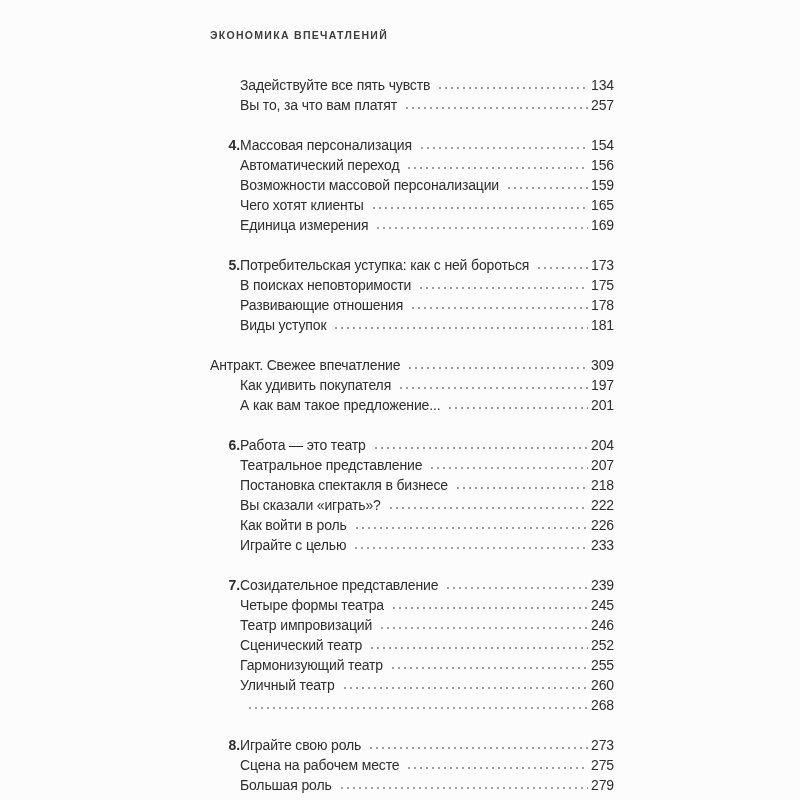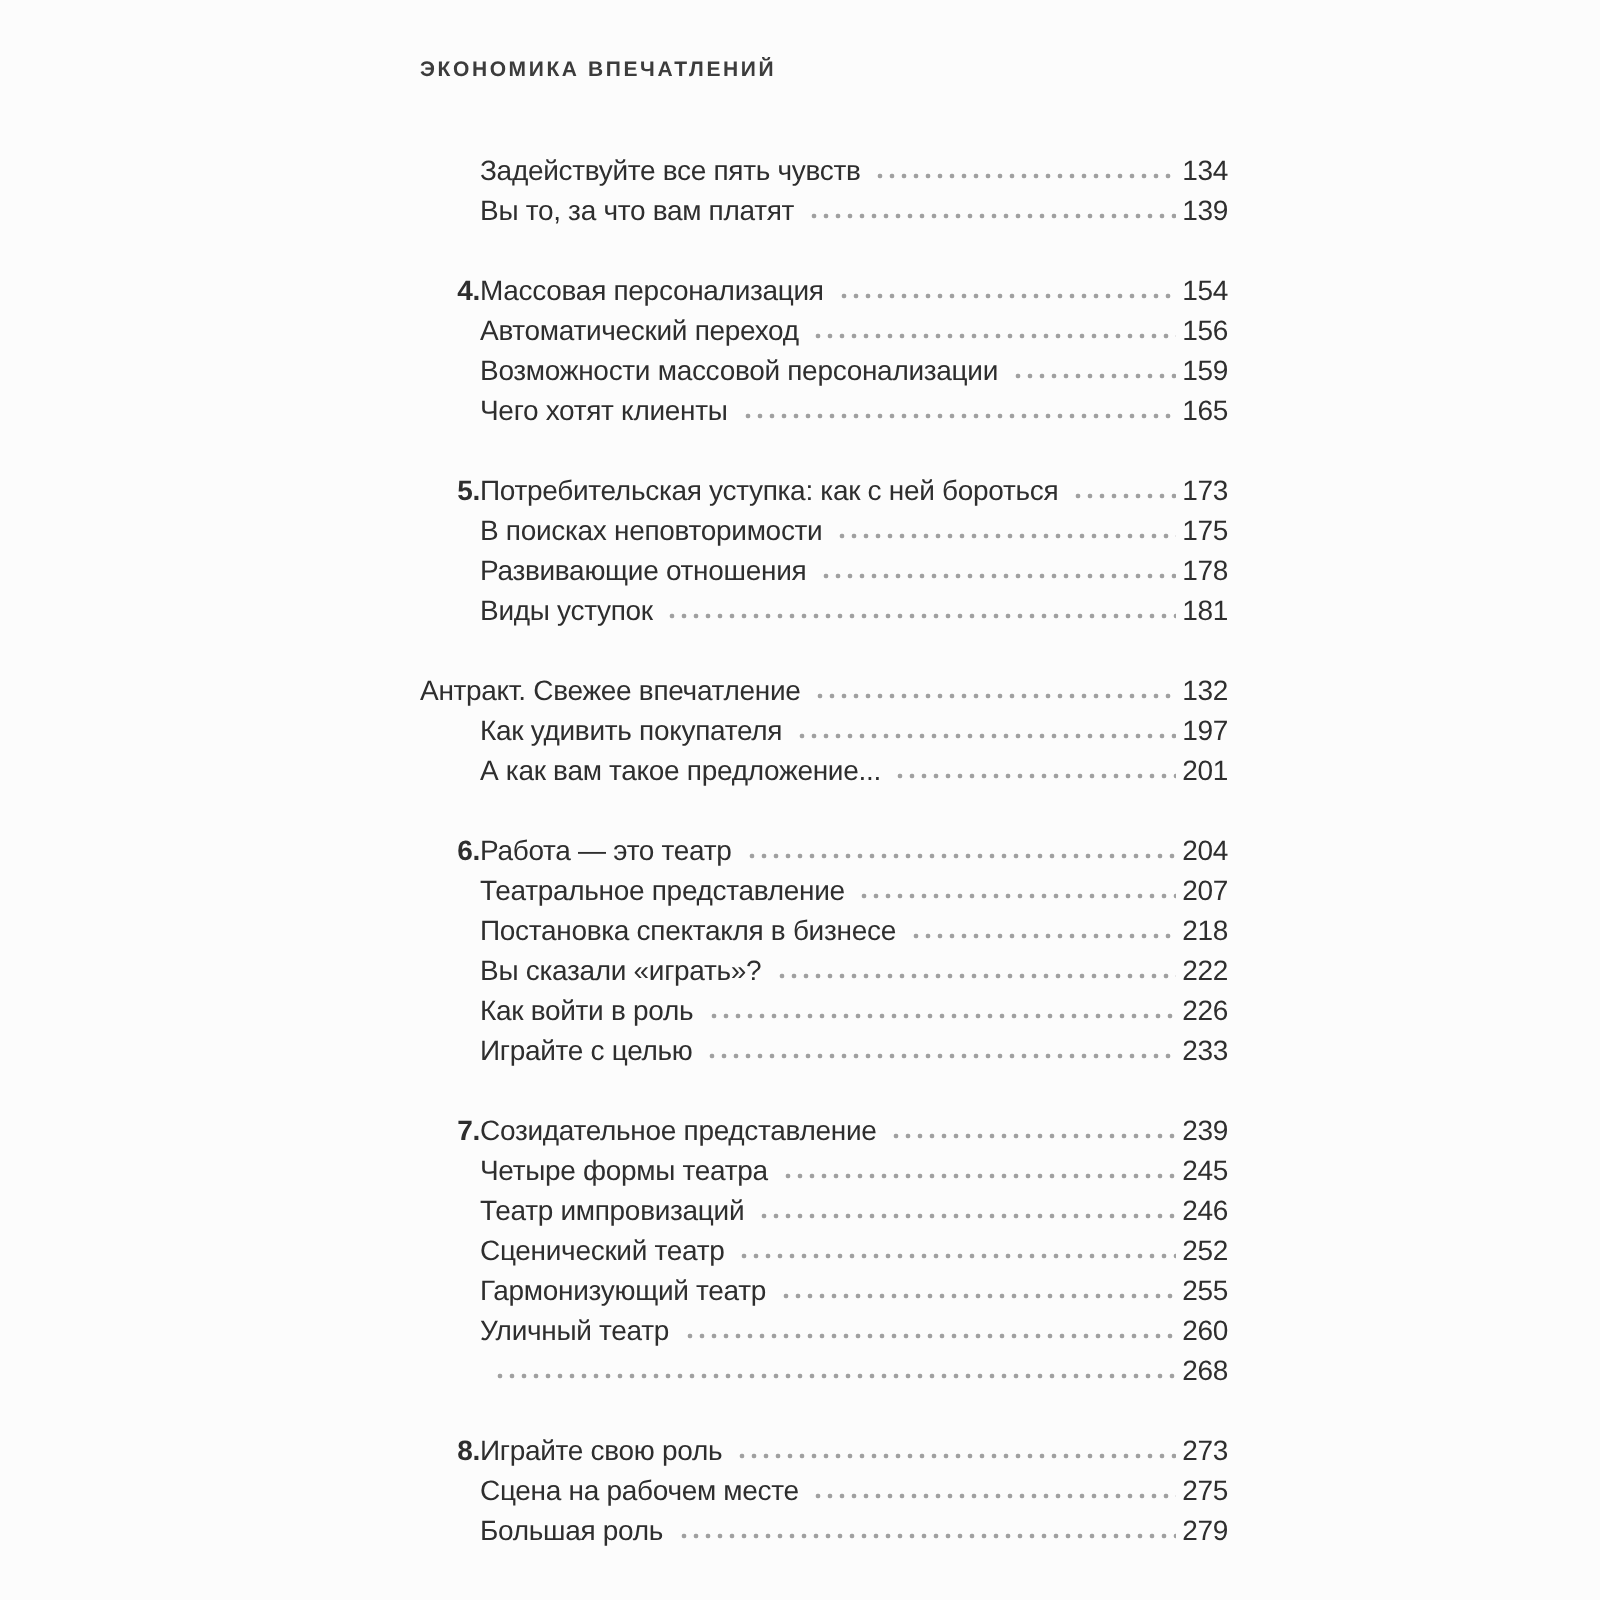--- a/index.html
+++ b/index.html
@@ -75,21 +75,21 @@
         <div class="row">
     <span class="num"></span>
     <span class="label">Задействуйте все пять чувств</span>
     <span class="leader"></span>
     <span class="page-num">134</span>
   </div>
         <div class="row">
     <span class="num"></span>
     <span class="label">Вы то, за что вам платят</span>
     <span class="leader"></span>
-    <span class="page-num">139</span>
+    <span class="page-num">257</span>
   </div>
       </div>
       <div class="group">
         <div class="row bold">
     <span class="num">4.</span>
     <span class="label">Массовая персонализация</span>
     <span class="leader"></span>
     <span class="page-num">154</span>
   </div>
         <div class="row">
@@ -102,20 +102,26 @@
     <span class="num"></span>
     <span class="label">Возможности массовой персонализации</span>
     <span class="leader"></span>
     <span class="page-num">159</span>
   </div>
         <div class="row">
     <span class="num"></span>
     <span class="label">Чего хотят клиенты</span>
     <span class="leader"></span>
     <span class="page-num">165</span>
+  </div>
+        <div class="row">
+    <span class="num"></span>
+    <span class="label">Единица измерения</span>
+    <span class="leader"></span>
+    <span class="page-num">169</span>
   </div>
       </div>
       <div class="group">
         <div class="row bold">
     <span class="num">5.</span>
     <span class="label">Потребительская уступка: как с ней бороться</span>
     <span class="leader"></span>
     <span class="page-num">173</span>
   </div>
         <div class="row">
@@ -135,21 +141,21 @@
     <span class="label">Виды уступок</span>
     <span class="leader"></span>
     <span class="page-num">181</span>
   </div>
       </div>
       <div class="group tight">
         <div class="row flush bold">
 
     <span class="label">Антракт. Свежее впечатление</span>
     <span class="leader"></span>
-    <span class="page-num">132</span>
+    <span class="page-num">309</span>
   </div>
         <div class="row">
     <span class="num"></span>
     <span class="label">Как удивить покупателя</span>
     <span class="leader"></span>
     <span class="page-num">197</span>
   </div>
         <div class="row">
     <span class="num"></span>
     <span class="label">А как вам такое предложение...</span>

